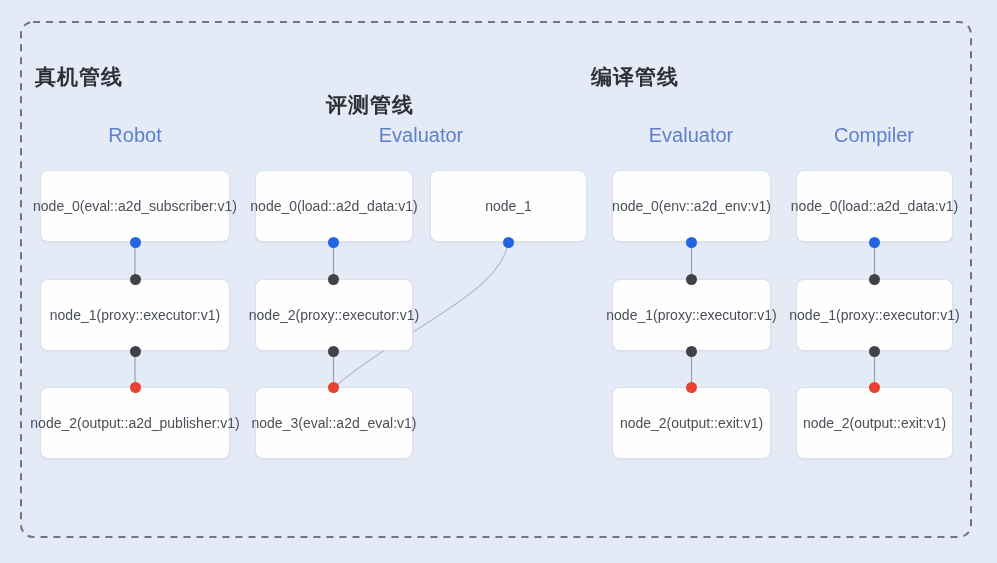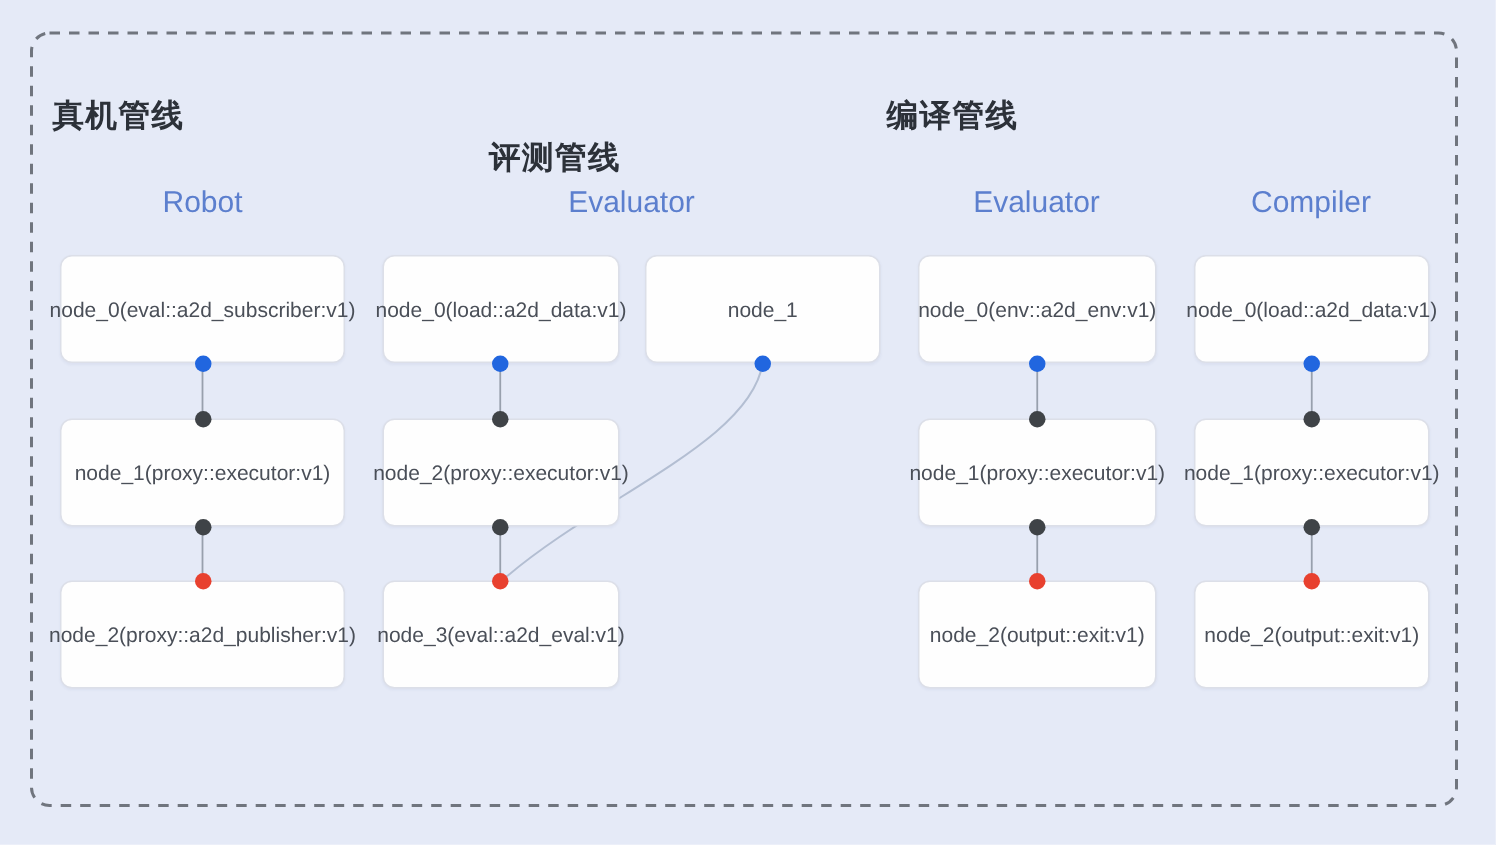--- a/index.html
+++ b/index.html
@@ -76,21 +76,21 @@
   <div class="node" style="left:40px;top:170px;width:190px;">
     <div class="node-name">node_0</div>
     <div class="node-type">(eval::a2d_subscriber:v1)</div>
   </div>
   <div class="node" style="left:40px;top:279px;width:190px;">
     <div class="node-name">node_1</div>
     <div class="node-type">(proxy::executor:v1)</div>
   </div>
   <div class="node" style="left:40px;top:387px;width:190px;">
     <div class="node-name">node_2</div>
-    <div class="node-type">(proxy::a2d_publisher:v1)</div>
+    <div class="node-type">(output::a2d_publisher:v1)</div>
   </div>
 
   <div class="node" style="left:255px;top:170px;width:158px;">
     <div class="node-name">node_0</div>
     <div class="node-type">(load::a2d_data:v1)</div>
   </div>
   <div class="node" style="left:430px;top:170px;width:157px;">
     <div class="node-name">node_1</div>
   </div>
   <div class="node" style="left:255px;top:279px;width:158px;">

